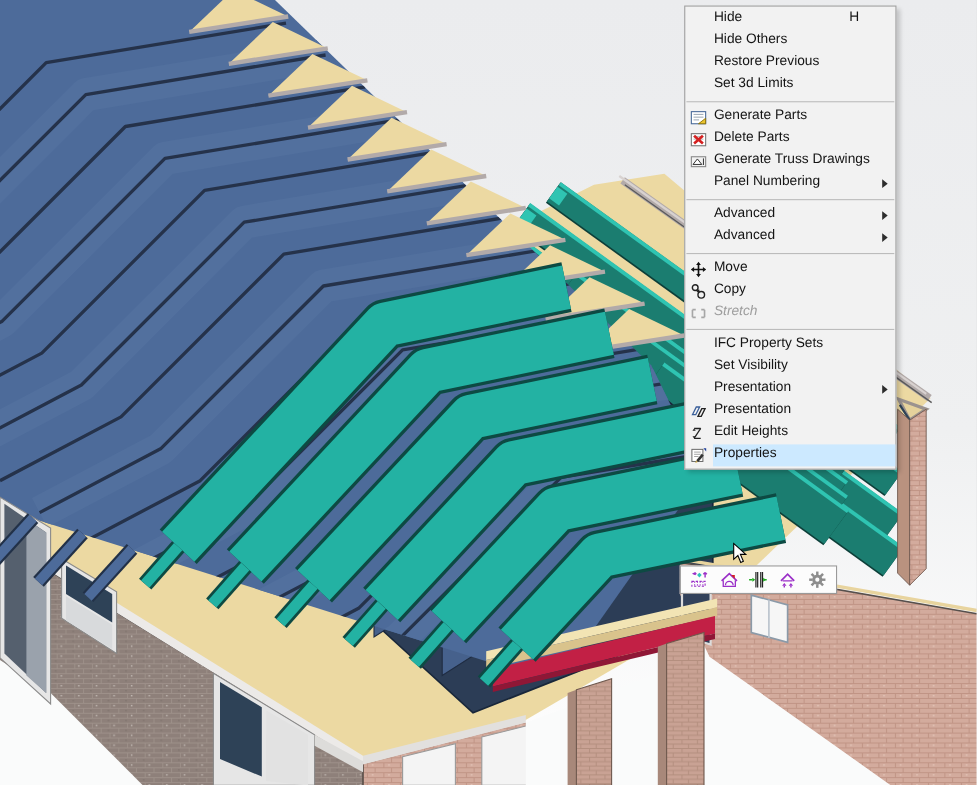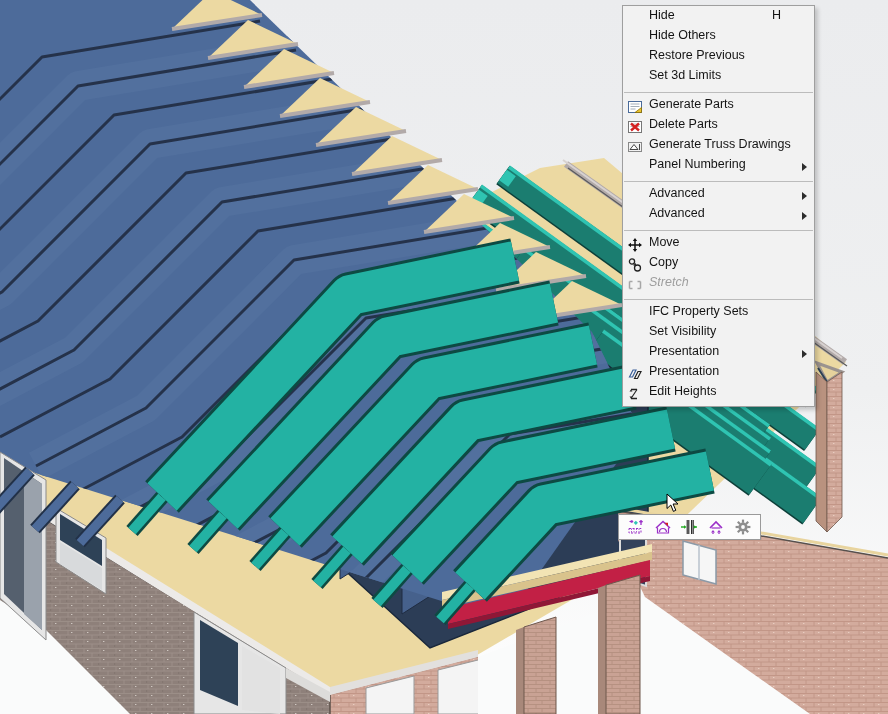--- a/index.html
+++ b/index.html
@@ -408,20 +408,30 @@
     <span>Presentation</span>
   </div>
   <div class="mi">
     <span class="ic"><svg width="16" height="16">
       <path d="M4,3.5h6 M4,12.5h6" stroke="#222" stroke-width="1.3"></path>
       <path d="M10,3.5 4,12.5" stroke="#222" stroke-width="1.1"></path>
       <path d="M2.5,5.5 4,3.5 5.5,5.5z M2.5,10.5 4,12.5 5.5,10.5z" fill="#222"></path>
           </svg></span>
     <span>Edit Heights</span>
   </div>
+  <div class="mi hl">
+    <span class="ic"><svg width="16" height="16">
+      <rect x="2" y="2.5" width="10" height="11" fill="#fff" stroke="#666" stroke-width="0.9"></rect>
+      <path d="M4,5h6 M4,7h6 M4,9h4" stroke="#999" stroke-width="0.8"></path>
+      <path d="M12.5,1.5h2.5v3z" fill="#1f3f9a"></path>
+      <path d="M6,12.5 11,6.5l1.8,1.5-5,6z" fill="#333"></path>
+      <path d="M6,12.5l-1,2.5 2.3,-1z" fill="#caa84a"></path>
+          </svg></span>
+    <span>Properties</span>
+  </div>
 </div>
 
 <div class="mini-tb">
   <div class="tb-btn">
     <svg width="18" height="18">
       <path d="M2,10.5h12v4.5H2z" stroke="#9b30c8" stroke-dasharray="2,1.5" fill="none"></path>
       <path d="M4.5,10.5V15 M7,10.5V15 M9.5,10.5V15 M12,10.5V15" stroke="#9b30c8" stroke-width="0.8" stroke-dasharray="1.5,1"></path>
       <path d="M2,3.5 5,2l1.5,1.5L5,5z" fill="#9b30c8"></path>
       <rect x="7.3" y="3.3" width="3" height="3" fill="#2ec4b6" transform="rotate(45 8.8 4.8)"></rect>
       <path d="M14,7V2.5 M14,2.5l-1.6,1.6 M14,2.5l1.6,1.6" stroke="#9b30c8" stroke-width="1.3" fill="none"></path>

